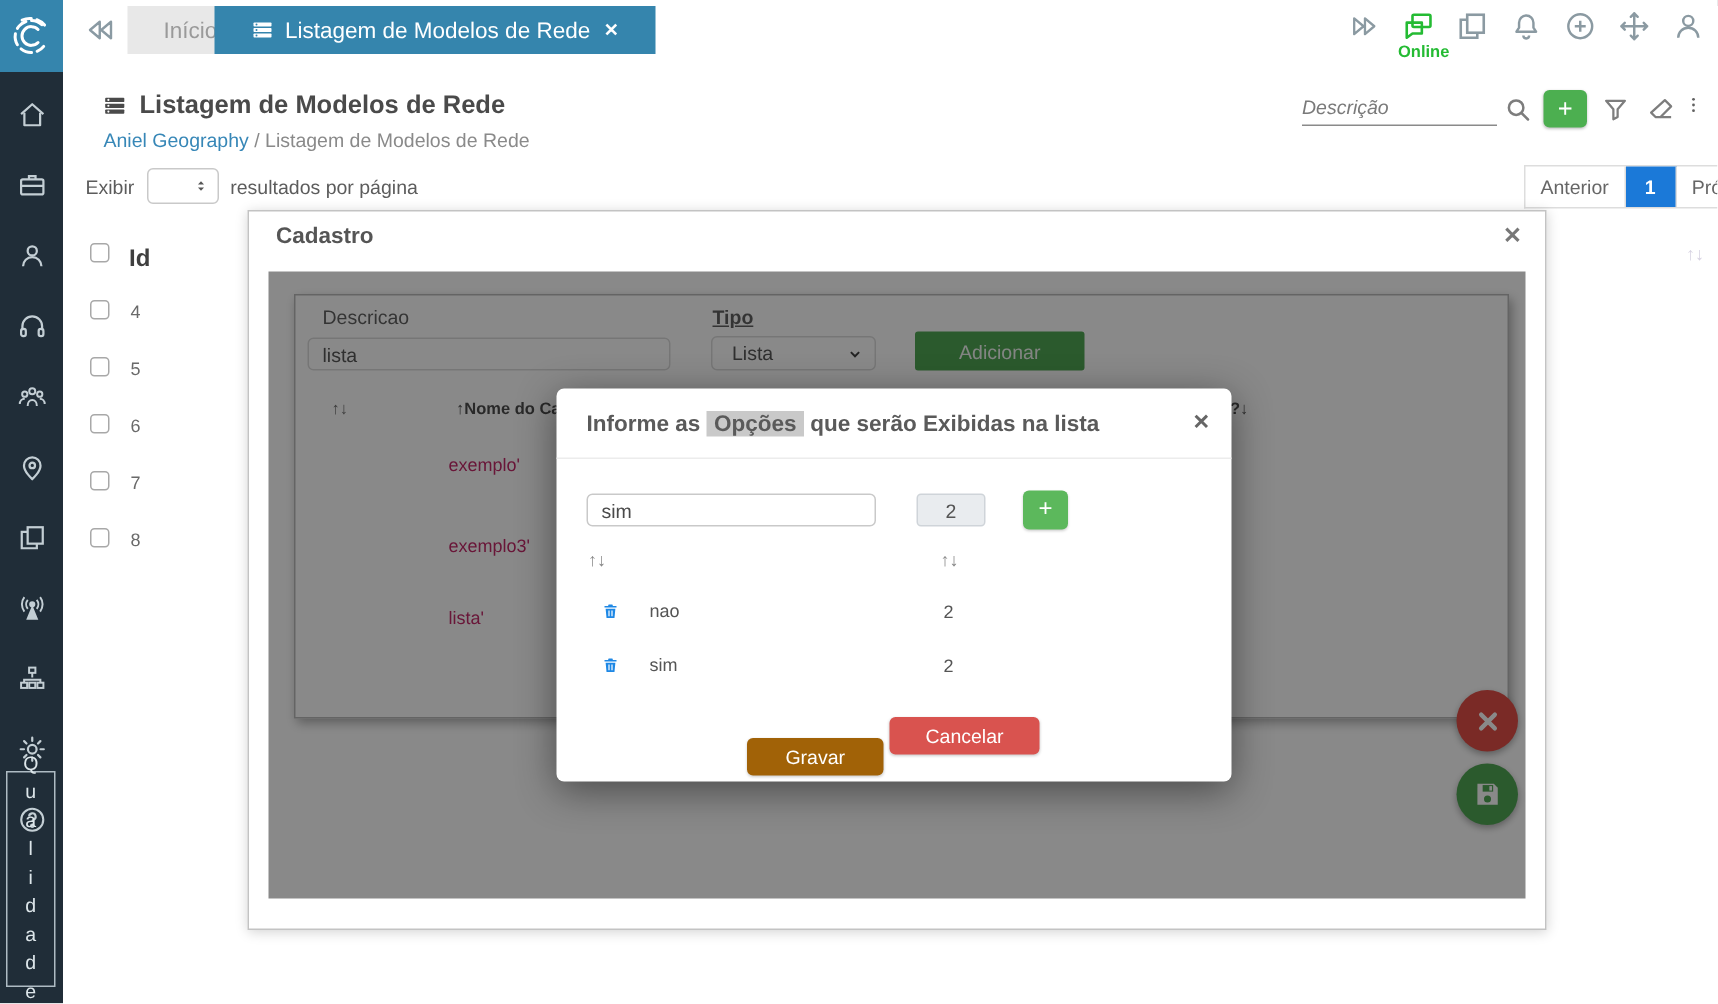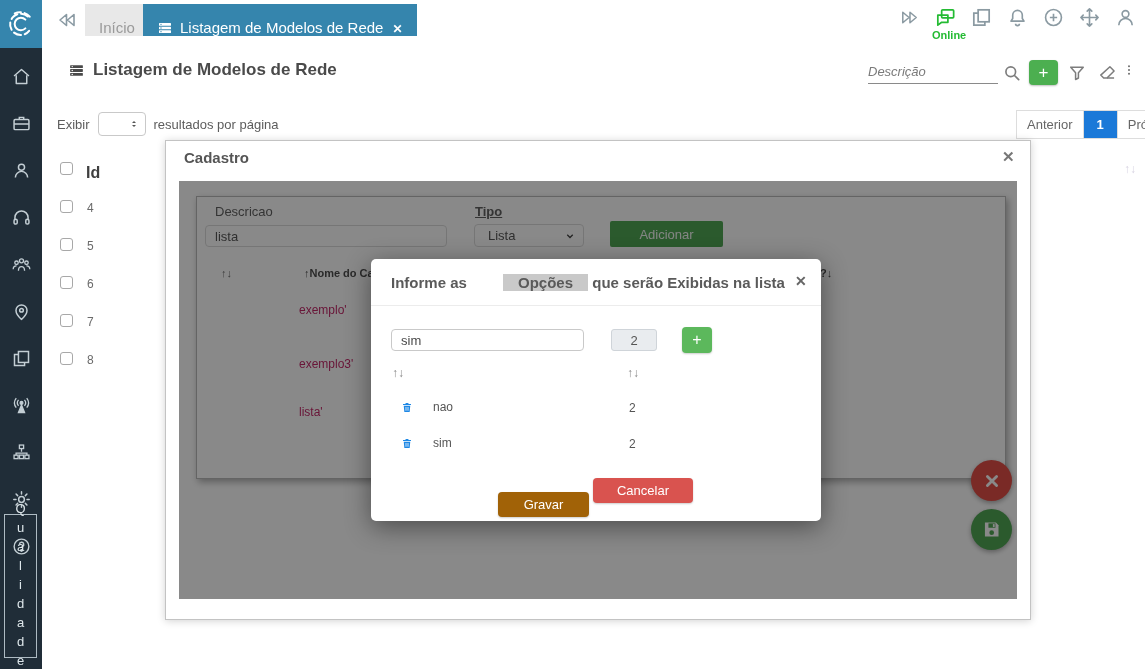--- a/index.html
+++ b/index.html
@@ -7,21 +7,21 @@
   body { font-family:"Liberation Sans", sans-serif; }
   .screen { position:relative; width:1145px; height:669px; background:#fff; overflow:hidden; }
   .abs { position:absolute; }
   svg { display:block; }
 
   
   .topstrip { left:0; top:0; width:1145px; height:4px; background:#38444c; }
   .topbar { left:42px; top:0; width:1103px; height:36px; background:#fff; }
   .logo { left:0; top:0; width:42px; height:48px; background:#3585ad; display:flex; align-items:center; justify-content:center; z-index:3; }
   .collapse { left:13px; top:8px; width:24px; height:22px; color:#8a9aa3; }
-  .tab { top:4px; height:32px; display:flex; align-items:flex-end; font-size:15px; padding:0 14px; }
+  .tab { top:4px; height:32px; display:flex; align-items:center; font-size:15px; padding:0 24px; }
   .tab-inactive { left:43px; background:#e8e8e8; color:#9a9a9a; }
   .tab-active { left:101px; background:#3585ad; color:#fff; gap:7px; }
   .tabclose { font-size:12px; font-weight:bold; margin-left:2px; cursor:pointer; }
   .topicons { right:8px; top:6px; display:flex; gap:13px; align-items:flex-start; color:#8b9aa2; }
   .topicon { width:23px; height:23px; position:relative; }
   .online-lbl { position:absolute; top:23px; left:-2px; font-size:11px; color:#24bb33; font-weight:bold; }
 
   
   .sidebar { left:0; top:48px; width:42px; height:621px; background:#202d38; z-index:2; }
   .side-icons { position:absolute; top:18px; left:0; width:42px; display:flex; flex-direction:column; align-items:center; gap:26px; color:#c3ced4; }
@@ -66,21 +66,21 @@
   .card-colhdr { font-size:11px; font-weight:bold; color:#3f3f3f; }
   .card-row { font-size:12px; color:#be185d; }
 
   .float-btn { width:41px; height:41px; border-radius:50%; display:flex; align-items:center; justify-content:center; z-index:1; box-shadow:0 2px 5px rgba(0,0,0,.35); }
   .float-red { left:792px; top:279px; background:#e04138; }
   .float-green { left:792px; top:328px; background:#43a047; }
 
   
   .opt-modal { left:192px; top:78px; width:450px; height:262px; background:#fff; border-radius:5px; box-shadow:0 6px 26px rgba(0,0,0,.45); z-index:10; }
   .opt-title { left:20px; top:15px; font-size:15px; font-weight:bold; color:#5a5a5a; }
-  .opt-title .hl { background:#c9c9c9; padding:0 15px;margin-left:32px; }
+  .opt-title .hl { background:#c9c9c9; padding:0 5px; }
   .opt-close { left:424px; top:14px; font-size:14px; font-weight:bold; color:#666; cursor:pointer; }
   .opt-divider { left:0; top:46px; width:450px; height:1px; background:#ececec; }
   .opt-input { left:20px; top:70px; width:193px; height:22px; border:1px solid #c9c9c9; border-radius:4px; font-size:13px; color:#4a4a4a; padding:0 9px; outline:none; font-family:"Liberation Sans",sans-serif; }
   .opt-count { left:240px; top:70px; width:46px; height:22px; border:1px solid #cfd4d9; border-radius:3px; background:#e9ecef; font-size:13px; color:#555; text-align:center; outline:none; font-family:"Liberation Sans",sans-serif; }
   .opt-plus { left:311px; top:68px; width:30px; height:26px; background:#5cb85c; border-radius:4px; color:#fff; display:flex; align-items:center; justify-content:center; font-size:16px; box-shadow:0 1px 2px rgba(0,0,0,.2); }
   .opt-sort { font-size:12px; color:#888; }
   .opt-row-label { font-size:12px; color:#555; display:flex; align-items:center; gap:20px; }
   .opt-row-val { font-size:12px; color:#555; }
   .opt-btn { height:25px; border-radius:4px; color:#fff; font-size:13px; display:flex; align-items:center; justify-content:center; box-shadow:0 1px 2px rgba(0,0,0,.2); }
   .btn-gravar { left:127px; top:233px; width:91px; background:#a16207; }
@@ -254,20 +254,25 @@
           <rect x="3" y="4.5" width="18" height="4" rx=".8"></rect>
           <rect x="3" y="10" width="18" height="4" rx=".8"></rect>
           <rect x="3" y="15.5" width="18" height="4" rx=".8"></rect>
           <circle cx="6" cy="6.5" r="1" fill="#fff"></circle>
           <circle cx="6" cy="12" r="1" fill="#fff"></circle>
           <circle cx="6" cy="17.5" r="1" fill="#fff"></circle>
         </svg>
     </span>
     <span>Listagem de Modelos de Rede</span>
   </div>
+  <div class="abs breadcrumb">
+    <a href="#" class="lnk">Aniel Geography</a>
+    <span>/</span>
+    <span>Listagem de Modelos de Rede</span>
+  </div>
 
   <input class="abs search-inp" placeholder="Descrição" style="">
   <div class="abs hdr-icon" style="left:1002px;">
     <svg viewBox="0 0 24 24" fill="none" stroke="currentColor" stroke-width="2">
         <circle cx="10.5" cy="10.5" r="5.8"></circle>
         <path d="M15 15l5 5" stroke-linecap="round"></path>
       </svg>
   </div>
   <div class="abs add-btn">+</div>
   <div class="abs hdr-icon" style="left:1067px;">

